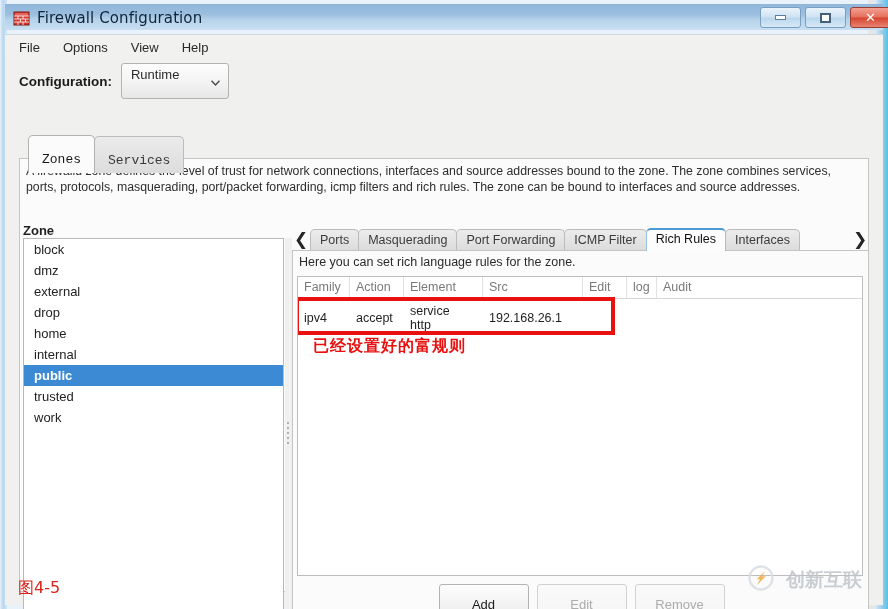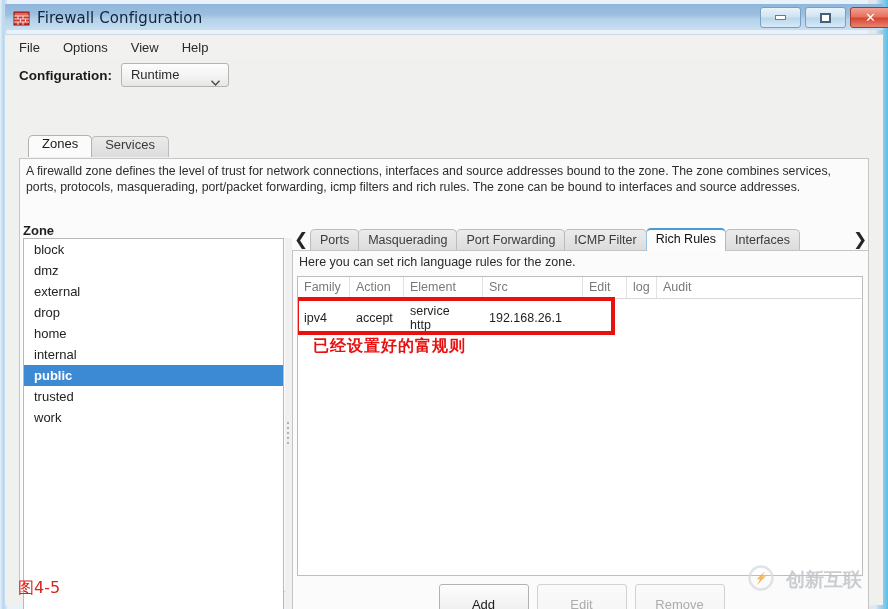--- a/index.html
+++ b/index.html
@@ -122,21 +122,21 @@
   
   #config-row {
     position: absolute; left: 14px; top: 28px;
     display: flex; align-items: center;
   }
   #config-label {
     font-size: 13.5px; font-weight: bold; color: #1b1b1b;
     margin-right: 9px;
   }
   #config-select {
-    width: 108px; height: 24px;
+    width: 108px; height: 36px;
     box-sizing: border-box;
     border: 1px solid #b4b4b4;
     border-radius: 3px;
     background: linear-gradient(to bottom, #fdfdfd 0%, #f3f3f3 55%, #e6e6e6 100%);
     position: relative;
     cursor: pointer;
   }
   #config-select-value {
     position: absolute; left: 9px; top: 3px;
     font-size: 13px; color: #2b2b2b;
@@ -147,29 +147,30 @@
   }
 
   
   #top-tabs {
     position: absolute; left: 23px; top: 100px;
     display: flex; align-items: flex-end;
     z-index: 4;
   }
   .ttab {
     font-size: 13px;
-    padding: 0 13px 5px 13px;
+    padding: 16px 13px 5px 13px;
     border: 1px solid #bcbcbc;
     border-bottom: none;
     border-radius: 5px 5px 0 0;
     background: linear-gradient(to bottom, #ebebeb, #dcdcdc);
     color: #3a3a3a;
     cursor: pointer;
     position: relative;
     margin-right: -1px;
+    font-family: Liberation Mono, monospace;
   }
   .ttab.active {
     background: #fbfbfb;
     color: #1a1a1a;
     border-color: #b2b2b2;
     padding-bottom: 6px;
     z-index: 3;
   }
   #top-tab-panel {
     position: absolute;

